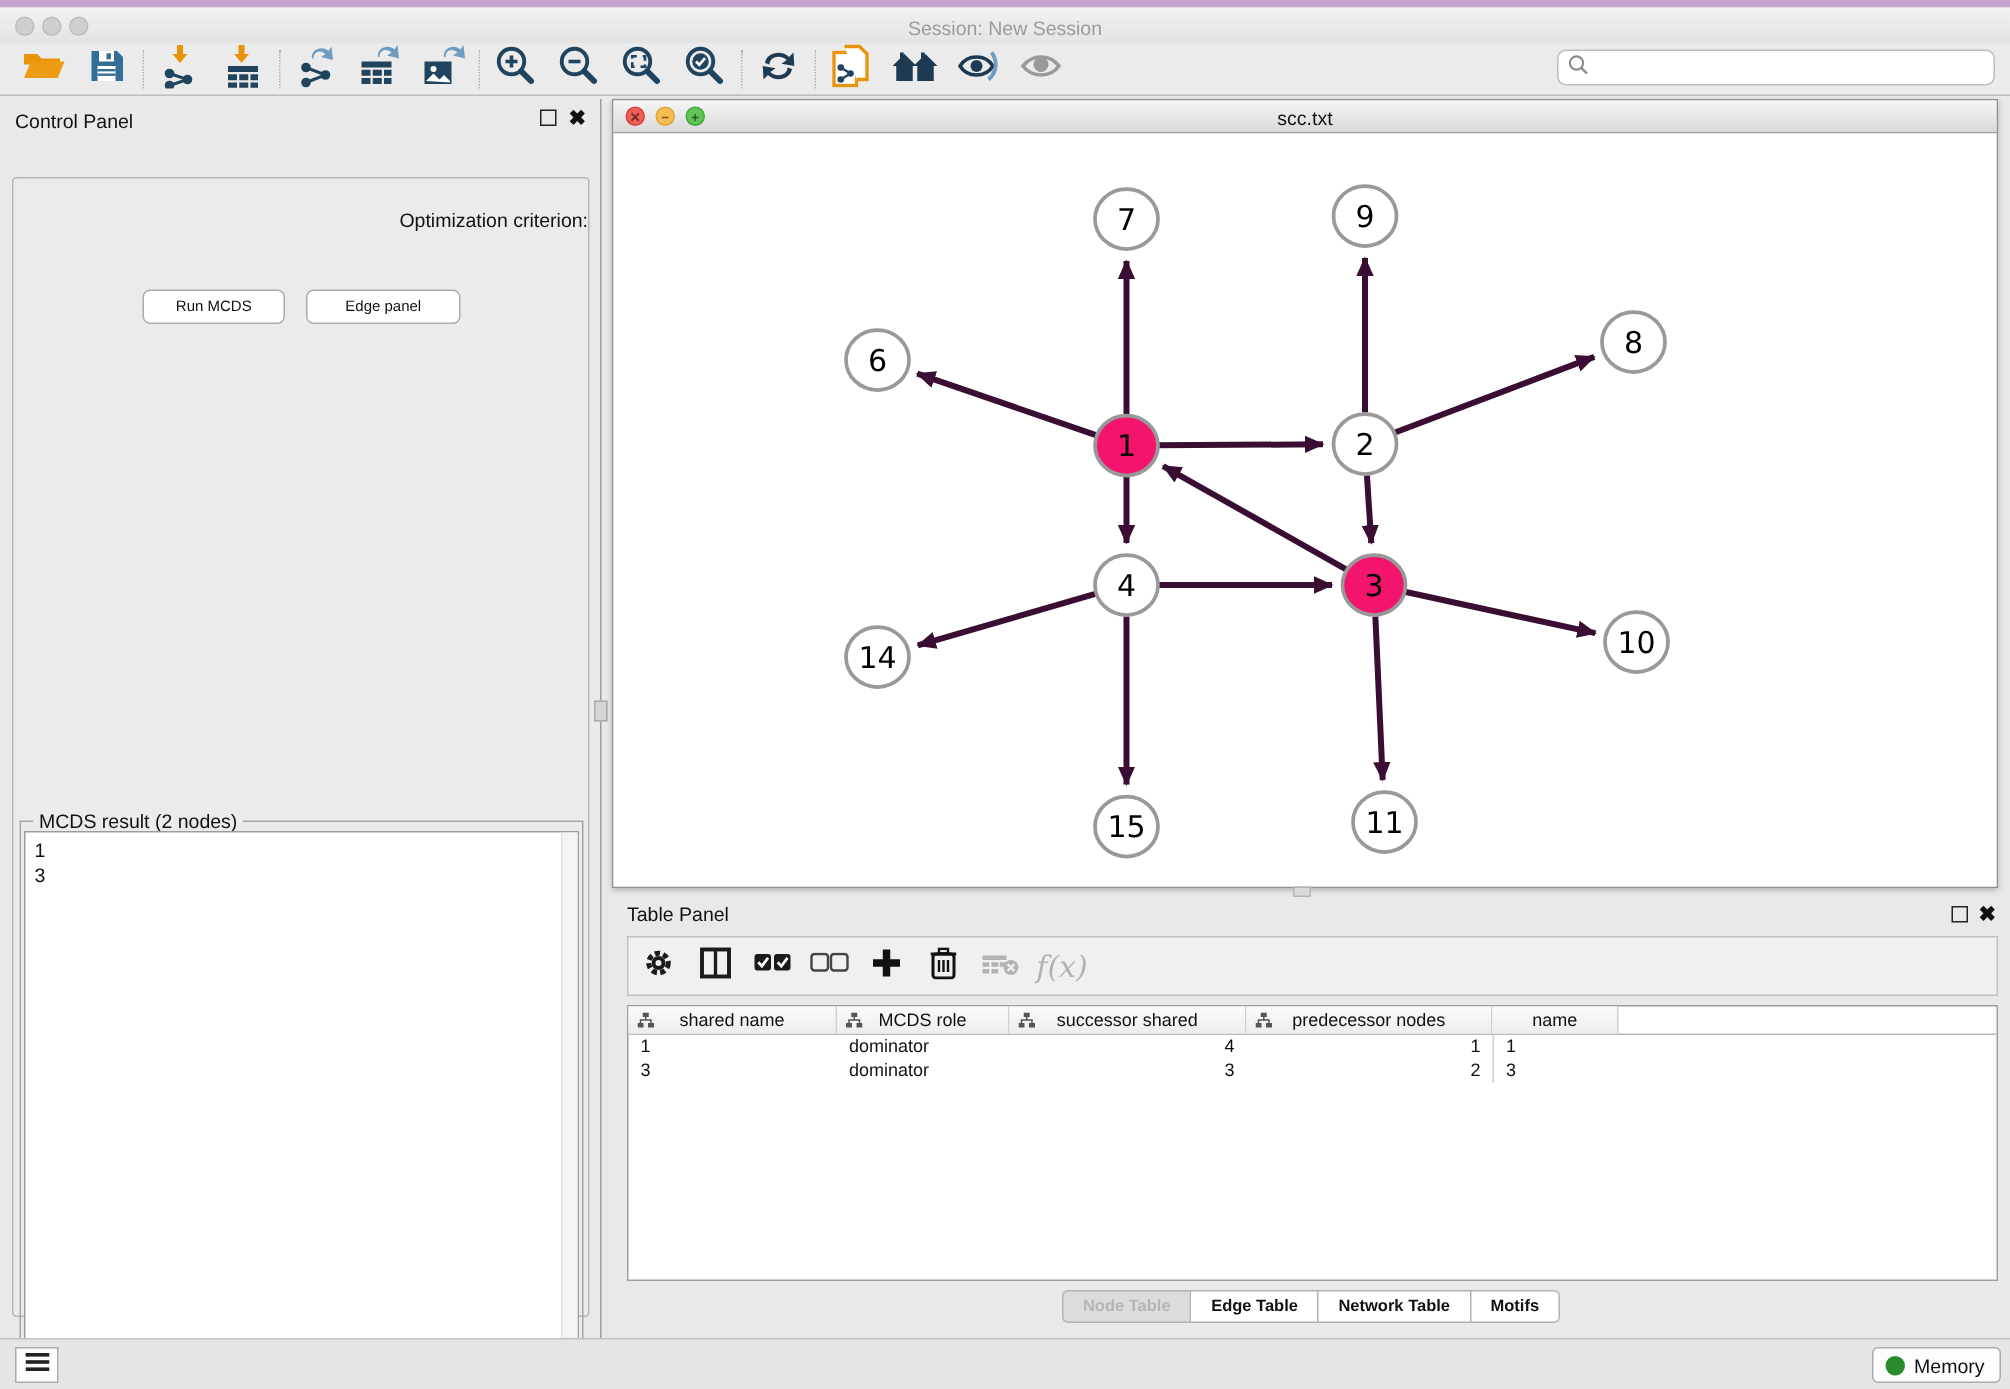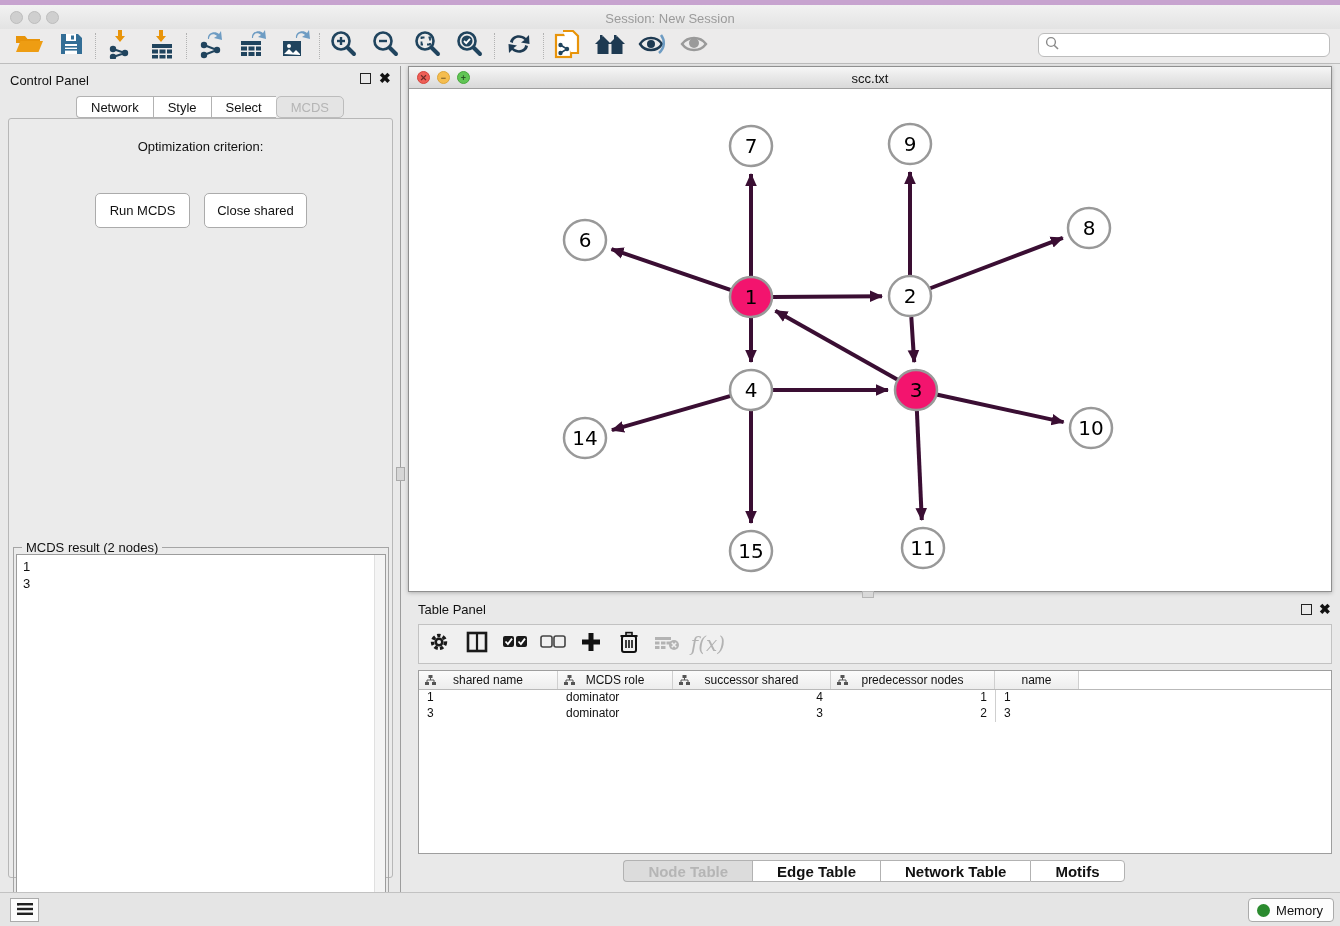--- a/index.html
+++ b/index.html
@@ -24,24 +24,24 @@
   #control-panel { left:0; top:66px; width:401px; height:826px; background:#e9e9e9; border-right:1px solid #9d9d9d; }
   #cp-title { left:10px; top:7px; font-size:13px; color:#111; }
   .float-btn { width:11px; height:11px; border:1.5px solid #222; background:transparent; }
   .close-x { font-size:14px; font-weight:bold; color:#111; line-height:11px; }
   #cp-tabs { left:76px; top:30px; display:flex; }
   .cp-tab { height:22px; padding:0 14px; border:1px solid #b2b2b2; border-right:none; background:#fff; font-size:13px; display:flex; align-items:center; color:#111; cursor:pointer; }
   .cp-tab:first-child { border-radius:4px 0 0 4px; }
   .cp-tab.last { border-right:1px solid #b2b2b2; border-radius:0 4px 4px 0; }
   .cp-tab.selected { background:#e4e4e4; color:#b5b5b5; border-radius:5px; border:1px solid #bcbcbc; }
   #cp-body { left:8px; top:52px; width:385px; height:760px; background:#ebebeb; border:1px solid #b7b7b7; border-radius:3px; }
-  #opt-label { width:100%; text-align:center; top:20px; font-size:13px; color:#111; }
+  #opt-label { width:100%; text-align:right; top:20px; font-size:13px; color:#111; }
   #criterion-select { left:37px; top:40px; width:308px; height:23px; background:#fff; border:1px solid #ababab; border-radius:5px; display:flex; align-items:center; padding:0 8px; font-size:13px; cursor:pointer; }
   #criterion-select .stepper { margin-left:auto; font-size:9px; line-height:8px; color:#333; letter-spacing:0; text-align:center; }
-  .cp-btn { height:35px; background:#fff; border:1px solid #ababab; border-radius:5px; font-size:13px; color:#111; display:flex; align-items:center; justify-content:center; cursor:pointer; font-family:"Liberation Sans", sans-serif; }
+  .cp-btn { height:23px; background:#fff; border:1px solid #ababab; border-radius:5px; font-size:10px; color:#111; display:flex; align-items:center; justify-content:center; cursor:pointer; font-family:"Liberation Sans", sans-serif; }
   #run-btn  { left:86px; top:74px; width:95px; }
   #closep-btn { left:195px; top:74px; width:103px; }
   #result-group { left:4px; top:428px; width:376px; height:374px; border:1px solid #a5a5a5; }
   #result-legend { left:8px; top:-8px; background:#ebebeb; padding:0 4px; font-size:13px; color:#111; }
   #result-box { left:2px; top:6px; width:370px; height:364px; background:#fff; border:1px solid #9c9c9c; font-size:13px; color:#111; padding:3px 6px; white-space:pre-line; line-height:17px; }
   #result-scroll { right:3px; top:7px; width:11px; height:362px; background:#f4f4f4; border-left:1px solid #e0e0e0; }
 
   
   #v-split-handle { left:396px; top:467px; width:9px; height:14px; background:#d6d6d6; border:1px solid #aaa; }
 
@@ -65,21 +65,21 @@
   #fx-label { font-size:20px; color:#b3b3b3; font-family:"DejaVu Serif", serif; font-style:italic; margin-left:6px; }
   #tp-table { left:10px; top:72px; width:914px; height:184px; background:#fff; border:1px solid #9e9e9e; }
   #tp-header { display:flex; height:19px; border-bottom:1px solid #b9b9b9; }
   .th { position:relative; background:linear-gradient(#fbfbfb,#ededed); border-right:1px solid #cfcfcf; font-size:12px; color:#111; display:flex; align-items:center; justify-content:center; }
   .th .tree-ic { position:absolute; left:6px; top:4px; }
   .tr { display:flex; height:16px; font-size:12px; color:#111; }
   .td { padding:0 8px; overflow:hidden; white-space:nowrap; }
   .td.r { text-align:right; }
   .td.name-col { border-left:1px solid #cfcfcf; }
   #tp-tabs { left:0; width:932px; top:262px; display:flex; justify-content:center; }
-  .tp-tab { height:22px; padding:0 24px; border:1px solid #b2b2b2; border-right:none; background:#fff; font-size:15px; font-weight:bold; color:#111; display:flex; align-items:center; cursor:pointer; }
+  .tp-tab { height:22px; padding:0 13px; border:1px solid #b2b2b2; border-right:none; background:#fff; font-size:11px; font-weight:bold; color:#111; display:flex; align-items:center; cursor:pointer; }
   .tp-tab:first-child { border-radius:4px 0 0 4px; }
   .tp-tab.last { border-right:1px solid #b2b2b2; border-radius:0 4px 4px 0; }
   .tp-tab.selected { background:#dcdcdc; color:#b5b5b5; font-weight:bold; }
 
   
   #status-bar { left:0; top:892px; width:1340px; height:34px; background:#e5e5e5; border-top:1px solid #c2c2c2; }
   #menu-btn { left:10px; top:5px; width:29px; height:24px; background:#fdfdfd; border:1px solid #ababab; display:flex; align-items:center; justify-content:center; cursor:pointer; }
   #memory-btn { right:6px; top:5px; height:24px; padding:0 10px 0 8px; background:#fdfdfd; border:1px solid #ababab; border-radius:4px; display:flex; align-items:center; gap:6px; font-size:13px; color:#111; cursor:pointer; }
   #memory-dot { width:13px; height:13px; border-radius:50%; background:#2a8a2e; }
 </style>
@@ -280,31 +280,25 @@
   <input id="search-input" placeholder="" style="">
 </div>
 
 <div id="control-panel" class="abs">
   <div id="cp-title" class="abs">Control Panel</div>
   <div class="abs" style="left:360px; top:7px;">
       <div class="float-btn"></div>
     </div>
   <div class="abs close-x" style="left:379px; top:7px;">✖</div>
 
-  <div id="cp-tabs" class="abs">
-    <div class="cp-tab">Network</div>
-    <div class="cp-tab">Style</div>
-    <div class="cp-tab">Select</div>
-    <div class="cp-tab last selected">MCDS</div>
-  </div>
 
   <div id="cp-body" class="abs">
     <div id="opt-label" class="abs">Optimization criterion:</div>
     <div id="run-btn" class="cp-btn abs">Run MCDS</div>
-    <div id="closep-btn" class="cp-btn abs">Close shared</div>
+    <div id="closep-btn" class="cp-btn abs">Edge panel</div>
 
     <div id="result-group" class="abs">
       <div id="result-legend" class="abs">MCDS result (2 nodes)</div>
       <div id="result-box" class="abs">1
 3</div>
       <div id="result-scroll" class="abs"></div>
     </div>
   </div>
 </div>
 

